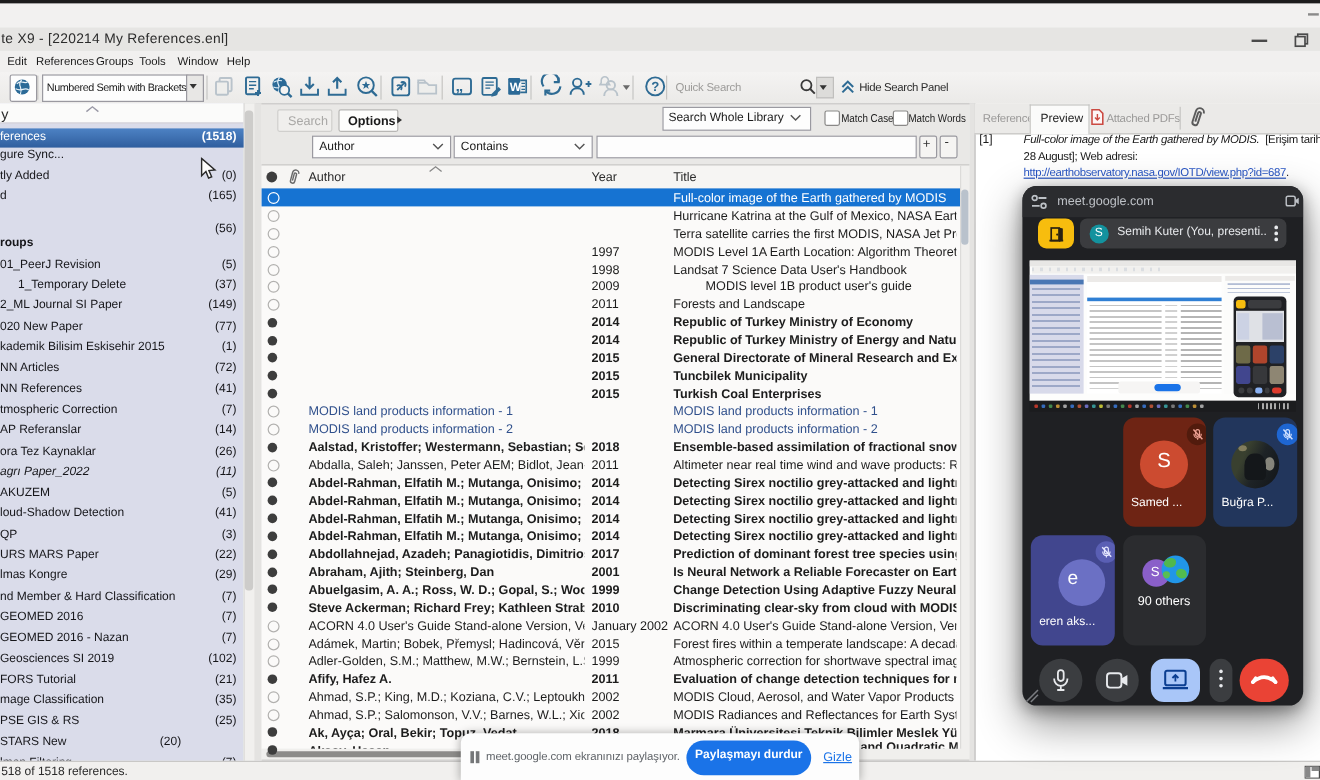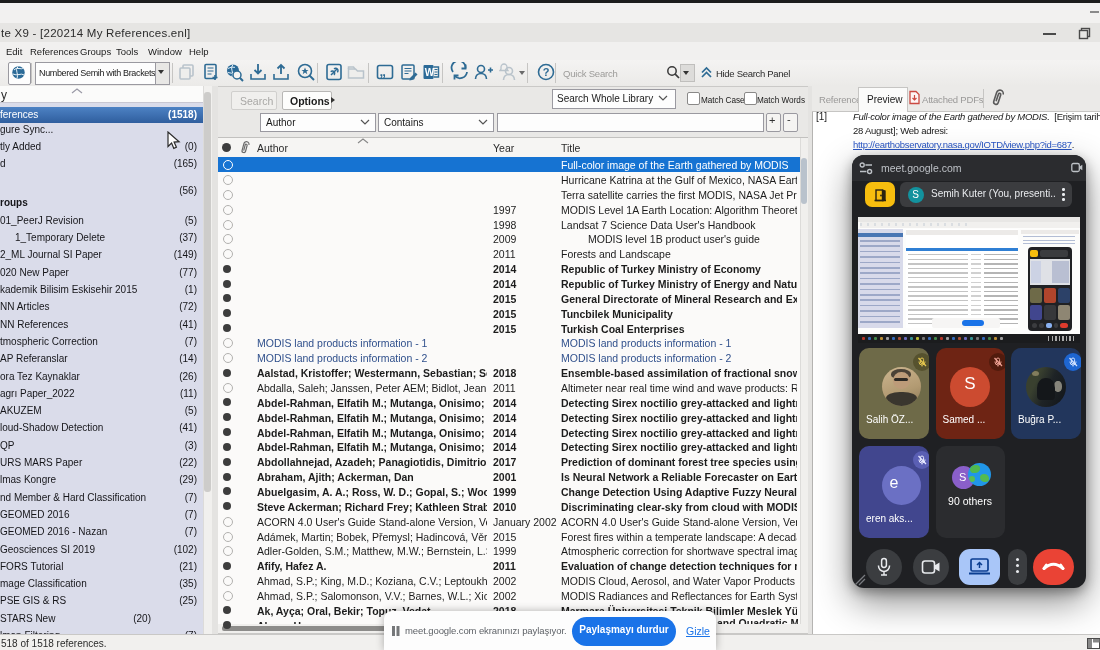--- a/index.html
+++ b/index.html
@@ -202,21 +202,21 @@
     <span style="position:absolute;right:6px;top:1px;font-size:10px;font-weight:normal;color:#16161a;">(7)</span>
   </div>
 <div class="abs" style="left:0;top:352.2px;width:203px;height:16px;overflow:hidden;">
     <span style="position:absolute;left:0;top:1px;font-size:10px;font-weight:normal;color:#16161a;white-space:nowrap;">AP Referanslar</span>
     <span style="position:absolute;right:6px;top:1px;font-size:10px;font-weight:normal;color:#16161a;">(14)</span>
   </div>
 <div class="abs" style="left:0;top:369.5px;width:203px;height:16px;overflow:hidden;">
     <span style="position:absolute;left:0;top:1px;font-size:10px;font-weight:normal;color:#16161a;white-space:nowrap;">ora Tez Kaynaklar</span>
     <span style="position:absolute;right:6px;top:1px;font-size:10px;font-weight:normal;color:#16161a;">(26)</span>
   </div>
-<div class="abs" style="left:0;top:386.8px;width:203px;height:16px;overflow:hidden;">
+<div class="abs" style="left:0;top:386.8px;width:203px;height:16px;overflow:hidden;font-style:italic;">
     <span style="position:absolute;left:0;top:1px;font-size:10px;font-weight:normal;color:#16161a;white-space:nowrap;">agrı Paper_2022</span>
     <span style="position:absolute;right:6px;top:1px;font-size:10px;font-weight:normal;color:#16161a;">(11)</span>
   </div>
 <div class="abs" style="left:0;top:404.1px;width:203px;height:16px;overflow:hidden;">
     <span style="position:absolute;left:0;top:1px;font-size:10px;font-weight:normal;color:#16161a;white-space:nowrap;">AKUZEM</span>
     <span style="position:absolute;right:6px;top:1px;font-size:10px;font-weight:normal;color:#16161a;">(5)</span>
   </div>
 <div class="abs" style="left:0;top:421.4px;width:203px;height:16px;overflow:hidden;">
     <span style="position:absolute;left:0;top:1px;font-size:10px;font-weight:normal;color:#16161a;white-space:nowrap;">loud-Shadow Detection</span>
     <span style="position:absolute;right:6px;top:1px;font-size:10px;font-weight:normal;color:#16161a;">(41)</span>
@@ -409,21 +409,21 @@
 <div class="abs" style="left:561px;top:424.5px;width:236px;height:14.8px;overflow:hidden;white-space:nowrap;font-size:10.5px;font-weight:bold;color:#1c1c1c;padding-top:2px;box-sizing:border-box;">Detecting Sirex noctilio grey-attacked and lightning-st</div>
 <div class="abs" style="left:223px;top:442.8px;width:8px;height:8px;border-radius:50%;background:#3d3d3d;"></div>
 <div class="abs" style="left:257px;top:439.3px;width:230px;height:14.8px;overflow:hidden;white-space:nowrap;font-size:10.5px;font-weight:bold;color:#1c1c1c;padding-top:2px;box-sizing:border-box;">Abdel-Rahman, Elfatih M.; Mutanga, Onisimo; Ada...</div>
 <div class="abs" style="left:493px;top:439.3px;width:66px;height:14.8px;overflow:hidden;white-space:nowrap;font-size:10.5px;font-weight:bold;color:#1c1c1c;padding-top:2px;box-sizing:border-box;">2014</div>
 <div class="abs" style="left:561px;top:439.3px;width:236px;height:14.8px;overflow:hidden;white-space:nowrap;font-size:10.5px;font-weight:bold;color:#1c1c1c;padding-top:2px;box-sizing:border-box;">Detecting Sirex noctilio grey-attacked and lightning-st</div>
 <div class="abs" style="left:223px;top:457.7px;width:8px;height:8px;border-radius:50%;background:#3d3d3d;"></div>
 <div class="abs" style="left:257px;top:454.2px;width:230px;height:14.8px;overflow:hidden;white-space:nowrap;font-size:10.5px;font-weight:bold;color:#1c1c1c;padding-top:2px;box-sizing:border-box;">Abdollahnejad, Azadeh; Panagiotidis, Dimitrios; Sh...</div>
 <div class="abs" style="left:493px;top:454.2px;width:66px;height:14.8px;overflow:hidden;white-space:nowrap;font-size:10.5px;font-weight:bold;color:#1c1c1c;padding-top:2px;box-sizing:border-box;">2017</div>
 <div class="abs" style="left:561px;top:454.2px;width:236px;height:14.8px;overflow:hidden;white-space:nowrap;font-size:10.5px;font-weight:bold;color:#1c1c1c;padding-top:2px;box-sizing:border-box;">Prediction of dominant forest tree species using quickb</div>
 <div class="abs" style="left:223px;top:472.5px;width:8px;height:8px;border-radius:50%;background:#3d3d3d;"></div>
-<div class="abs" style="left:257px;top:469.0px;width:230px;height:14.8px;overflow:hidden;white-space:nowrap;font-size:10.5px;font-weight:bold;color:#1c1c1c;padding-top:2px;box-sizing:border-box;">Abraham, Ajith; Ackerman, Dan</div>
+<div class="abs" style="left:257px;top:469.0px;width:230px;height:14.8px;overflow:hidden;white-space:nowrap;font-size:10.5px;font-weight:bold;color:#1c1c1c;padding-top:2px;box-sizing:border-box;">Abraham, Ajith; Steinberg, Dan</div>
 <div class="abs" style="left:493px;top:469.0px;width:66px;height:14.8px;overflow:hidden;white-space:nowrap;font-size:10.5px;font-weight:bold;color:#1c1c1c;padding-top:2px;box-sizing:border-box;">2001</div>
 <div class="abs" style="left:561px;top:469.0px;width:236px;height:14.8px;overflow:hidden;white-space:nowrap;font-size:10.5px;font-weight:bold;color:#1c1c1c;padding-top:2px;box-sizing:border-box;">Is Neural Network a Reliable Forecaster on Earth? A Ma</div>
 <div class="abs" style="left:223px;top:487.4px;width:8px;height:8px;border-radius:50%;background:#3d3d3d;"></div>
 <div class="abs" style="left:257px;top:483.9px;width:230px;height:14.8px;overflow:hidden;white-space:nowrap;font-size:10.5px;font-weight:bold;color:#1c1c1c;padding-top:2px;box-sizing:border-box;">Abuelgasim, A. A.; Ross, W. D.; Gopal, S.; Woodcoc...</div>
 <div class="abs" style="left:493px;top:483.9px;width:66px;height:14.8px;overflow:hidden;white-space:nowrap;font-size:10.5px;font-weight:bold;color:#1c1c1c;padding-top:2px;box-sizing:border-box;">1999</div>
 <div class="abs" style="left:561px;top:483.9px;width:236px;height:14.8px;overflow:hidden;white-space:nowrap;font-size:10.5px;font-weight:bold;color:#1c1c1c;padding-top:2px;box-sizing:border-box;">Change Detection Using Adaptive Fuzzy Neural Netwo</div>
 <div class="abs" style="left:223px;top:502.2px;width:8px;height:8px;border-radius:50%;background:#3d3d3d;"></div>
 <div class="abs" style="left:257px;top:498.8px;width:230px;height:14.8px;overflow:hidden;white-space:nowrap;font-size:10.5px;font-weight:bold;color:#1c1c1c;padding-top:2px;box-sizing:border-box;">Steve Ackerman; Richard Frey; Kathleen Strabala; Y...</div>
 <div class="abs" style="left:493px;top:498.8px;width:66px;height:14.8px;overflow:hidden;white-space:nowrap;font-size:10.5px;font-weight:bold;color:#1c1c1c;padding-top:2px;box-sizing:border-box;">2010</div>
 <div class="abs" style="left:561px;top:498.8px;width:236px;height:14.8px;overflow:hidden;white-space:nowrap;font-size:10.5px;font-weight:bold;color:#1c1c1c;padding-top:2px;box-sizing:border-box;">Discriminating clear-sky from cloud with MODIS: Algor</div>
@@ -560,34 +560,20 @@
    </div>
 
    <div style="position:absolute;left:74px;top:101px;width:68px;height:10px;background:#f6f5f4;border-radius:2px;"></div>
    <div style="position:absolute;left:104px;top:103px;width:22px;height:6px;border-radius:3px;background:#1a73e8;"></div>
  </div>
 
  <div style="position:absolute;left:6px;top:179px;width:222px;height:9px;background:#1b1c1e;"></div>
  <div style="position:absolute;left:10px;top:182px;width:2.6px;height:2.6px;background:#d23b2d;border-radius:1px;opacity:.85;box-shadow:6px 0 0 #3a79d8,12px 0 0 #4a9a55,18px 0 0 #d8a23a,24px 0 0 #b8b8b8,30px 0 0 #3a79d8,36px 0 0 #ca5a3a,42px 0 0 #7a7ad8,48px 0 0 #3aa8a8,54px 0 0 #d8d83a,60px 0 0 #888,66px 0 0 #3a79d8,72px 0 0 #4a9a55,78px 0 0 #d23b2d,84px 0 0 #b8b8b8,90px 0 0 #3a79d8,96px 0 0 #ca5a3a,102px 0 0 #7a7ad8,108px 0 0 #3aa8a8,114px 0 0 #888,120px 0 0 #3a79d8,126px 0 0 #4a9a55,132px 0 0 #d8a23a,138px 0 0 #b8b8b8;"></div>
  <div style="position:absolute;left:196px;top:181px;width:26px;height:5px;background:repeating-linear-gradient(90deg,#aaa 0 1.5px,rgba(0,0,0,0) 1.5px 3.5px);"></div>
 
- <div style="position:absolute;left:7px;top:193px;width:70px;height:91px;border-radius:10px;background:#6e6a48;overflow:hidden;">
-   <div style="position:absolute;left:22.7px;top:19px;width:39px;height:39px;border-radius:50%;overflow:hidden;background:linear-gradient(160deg,#cdb690 0%,#b29a72 60%,#8c7a58 100%);">
-     <div style="position:absolute;left:9.5px;top:1.5px;width:20px;height:10px;border-radius:50% 50% 40% 40%;background:#4a4136;"></div>
-     <div style="position:absolute;left:11px;top:5px;width:17px;height:17px;border-radius:48%;background:#bd9b79;"></div>
-     <div style="position:absolute;left:12.5px;top:10.5px;width:14px;height:3.2px;border-radius:1.5px;background:#2c2824;"></div>
-     <div style="position:absolute;left:4px;top:25px;width:31px;height:14px;border-radius:45% 45% 0 0;background:#3a362e;"></div>
-   </div>
-   <div style="position:absolute;left:54px;top:5px;width:18px;height:18px;border-radius:50%;background:#56522e;"></div>
-   <svg style="position:absolute;left:57px;top:8px;" width="12" height="12" viewBox="0 0 12 12">
-     <path d="M6 2a1.6 1.6 0 011.6 1.6V6A1.6 1.6 0 016 7.6 1.6 1.6 0 014.4 6V3.6A1.6 1.6 0 016 2zM3 5.5V6a3 3 0 006 0v-.5M6 9v1.5" fill="none" stroke="#e4c64e" stroke-width="1"></path>
-     <path d="M2.5 2l7.5 8" stroke="#e4c64e" stroke-width="1.2"></path>
-   </svg>
-   <div style="position:absolute;left:7px;top:66px;font-size:10px;color:#fff;">Salih ÖZ...</div>
- </div>
 
  <div style="position:absolute;left:83.5px;top:193px;width:69px;height:91px;border-radius:10px;background:#6e2414;overflow:hidden;">
    <div style="position:absolute;left:14.5px;top:19px;width:40px;height:40px;border-radius:50%;background:#cc4b30;"></div>
    <div style="position:absolute;left:0;top:26px;width:69px;text-align:center;font-size:17px;color:#fff;">S</div>
    <div style="position:absolute;left:53px;top:5px;width:18px;height:18px;border-radius:50%;background:#511b0d;"></div>
    <svg style="position:absolute;left:56px;top:8px;" width="12" height="12" viewBox="0 0 12 12">
      <path d="M6 2a1.6 1.6 0 011.6 1.6V6A1.6 1.6 0 016 7.6 1.6 1.6 0 014.4 6V3.6A1.6 1.6 0 016 2zM3 5.5V6a3 3 0 006 0v-.5M6 9v1.5" fill="none" stroke="#eda193" stroke-width="1"></path>
      <path d="M2.5 2l7.5 8" stroke="#eda193" stroke-width="1.2"></path>
    </svg>
    <div style="position:absolute;left:7px;top:66px;font-size:10px;color:#fff;">Samed ...</div>

